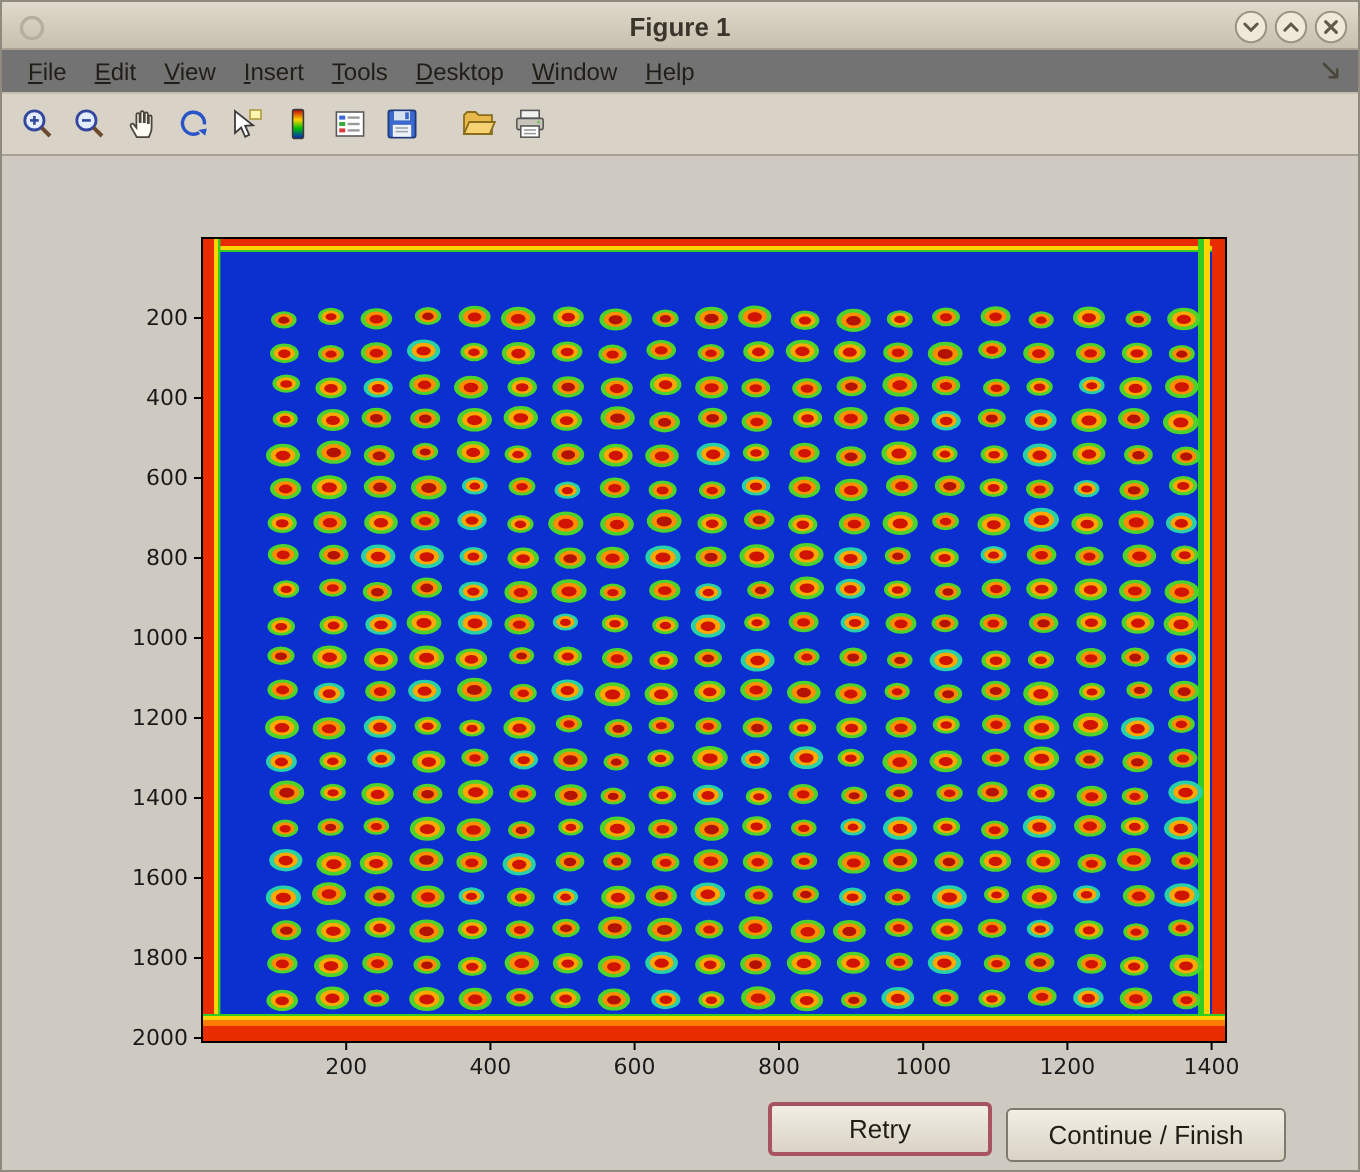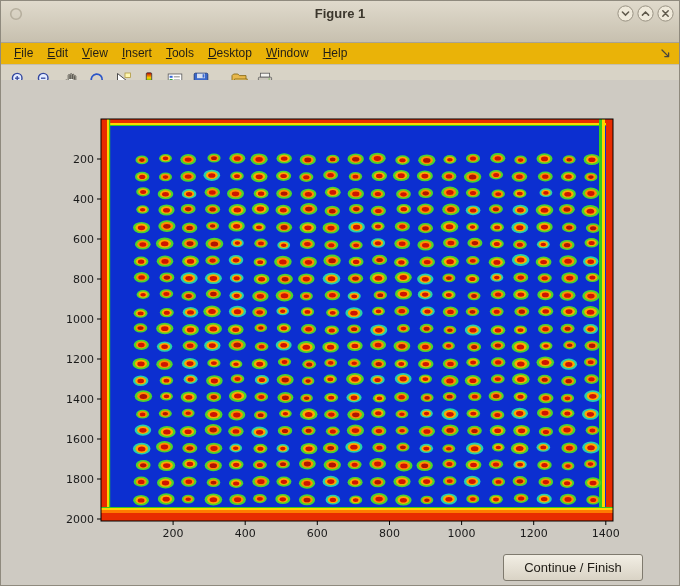--- a/index.html
+++ b/index.html
@@ -7,36 +7,36 @@
     width:680px;height:586px;overflow:hidden;
     font-family:"Liberation Sans",sans-serif;
     background:#cecac2;
   }
   .window{
     position:relative;width:680px;height:586px;box-sizing:border-box;
     border:1px solid #8f8a7e;background:#cecac2;
   }
   
   .titlebar{
-    position:relative;height:42px;box-sizing:border-box;
+    position:relative;height:24px;box-sizing:border-box;
     background:linear-gradient(#e0dacc,#c7c0af);
     border-bottom:1px solid #a9a294;
   }
   .title{
     position:absolute;left:50%;top:5px;transform:translateX(-50%);
     font-size:13px;font-weight:bold;color:#3b362c;white-space:nowrap;
   }
   .win-menu-icon{position:absolute;left:8px;top:6px;}
   .win-controls{position:absolute;right:5px;top:4px;display:flex;}
   .win-btn{width:17px;height:17px;margin-left:3px;cursor:default;}
   
   .menubar{
     position:relative;height:22px;box-sizing:border-box;
-    background:#eab308;border-bottom:1px solid #c4beae;
-    display:flex;align-items:flex-start;padding-left:6px;
+    background:#737373;border-bottom:1px solid #c4beae;
+    display:flex;align-items:center;padding-left:6px;
     font-size:12px;color:#211e18;
   }
   .menu-item{display:inline-block;padding:3px 7px;white-space:nowrap;}
   .menu-item u{text-decoration:underline;}
   .dock-icon{position:absolute;right:6px;top:4px;}
   
   .toolbar{
     height:31px;box-sizing:border-box;background:#d8d3c6;
     border-bottom:1px solid #a9a294;
     display:flex;align-items:center;padding-left:5px;
@@ -1501,16 +1501,17 @@
             <line x1="41" y1="295.0" x2="45" y2="295.0" stroke="#000"></line>
             <text x="38" y="298.5" text-anchor="end" font-size="11" fill="#1a1a1a">1400</text>
             <line x1="41" y1="335.0" x2="45" y2="335.0" stroke="#000"></line>
             <text x="38" y="338.5" text-anchor="end" font-size="11" fill="#1a1a1a">1600</text>
             <line x1="41" y1="375.0" x2="45" y2="375.0" stroke="#000"></line>
             <text x="38" y="378.5" text-anchor="end" font-size="11" fill="#1a1a1a">1800</text>
             <line x1="41" y1="415.0" x2="45" y2="415.0" stroke="#000"></line>
             <text x="38" y="418.5" text-anchor="end" font-size="11" fill="#1a1a1a">2000</text>
           </g>
         </svg></div>
+    <div class="btn btn-retry">Retry</div>
     <div class="btn btn-continue">Continue / Finish</div>
   </div>
 
 </div>
 
 </body></html>

